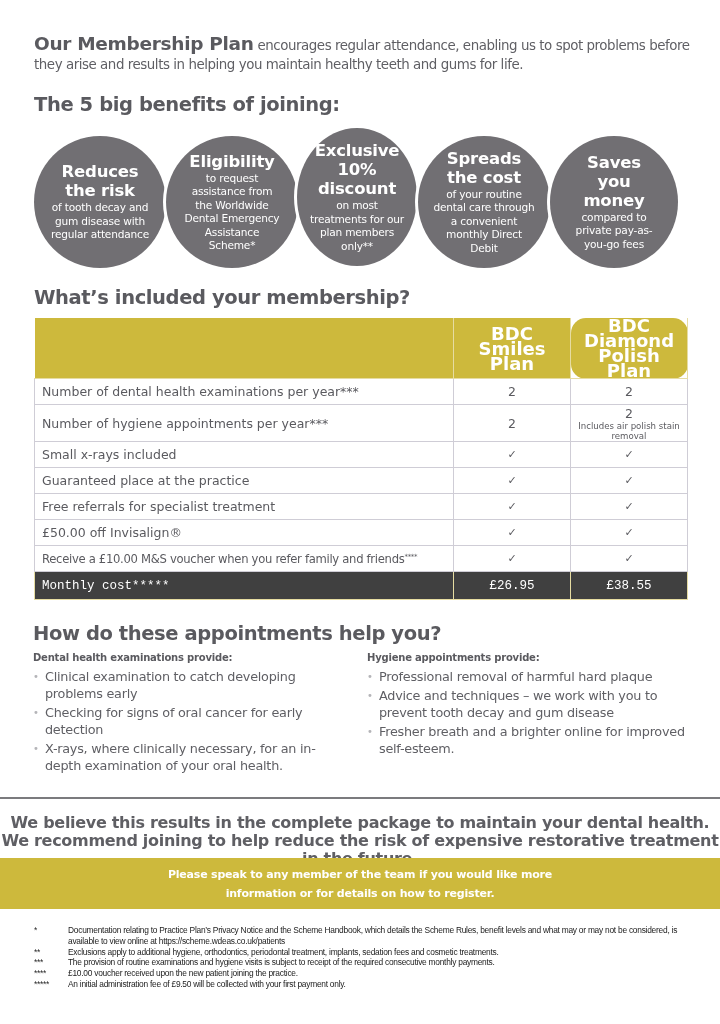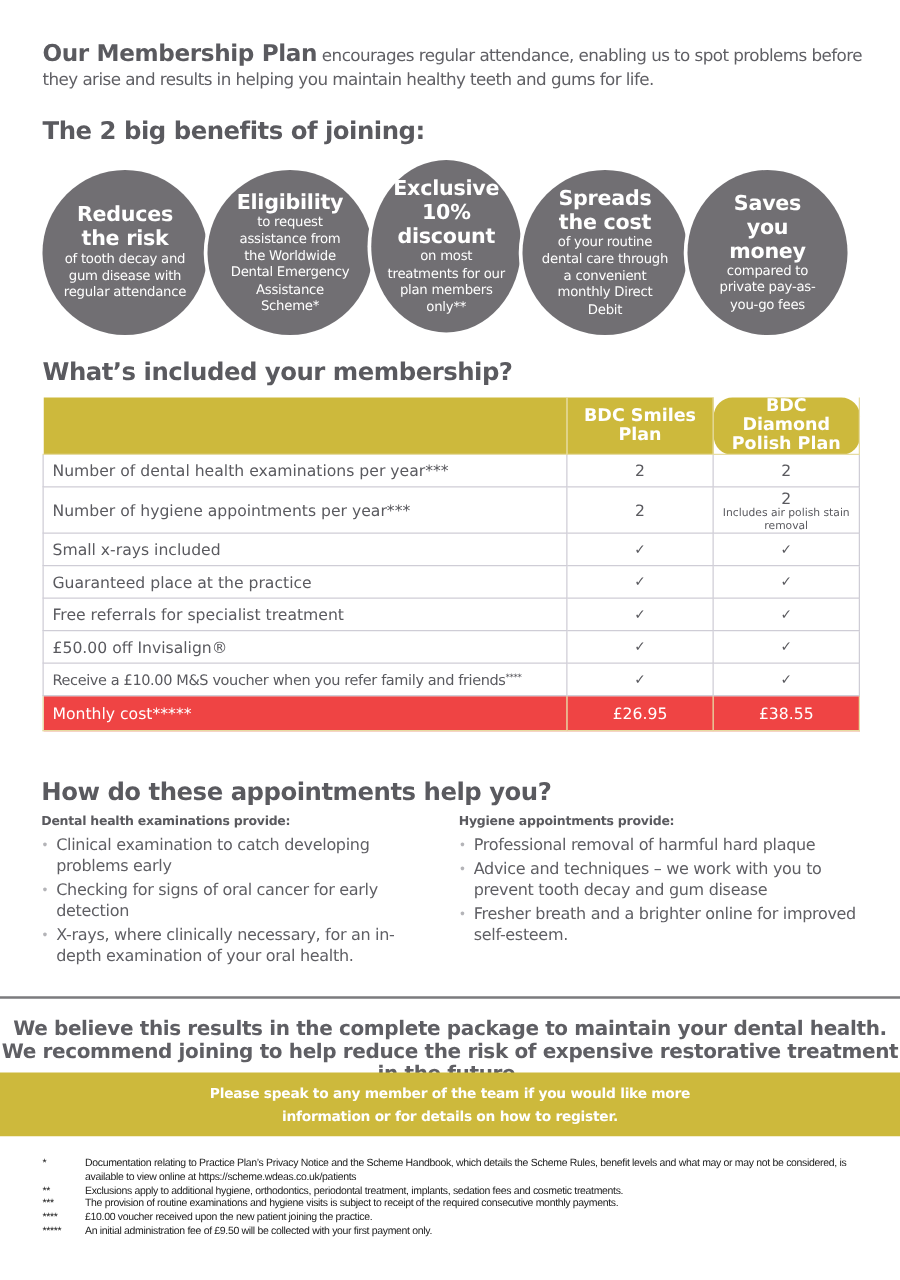--- a/index.html
+++ b/index.html
@@ -18,27 +18,27 @@
   .circle {
     position: absolute; border-radius: 50%; background: #716f73; color: #ffffff;
     display: flex; flex-direction: column; align-items: center; justify-content: center; text-align: center;
     box-shadow: 0 0 0 3px #ffffff; pointer-events: auto;
   }
   .circle .ct { font-weight: bold; font-size: 16.5px; line-height: 19px; letter-spacing: -0.2px; }
   .circle .cs { font-size: 10.6px; line-height: 13.5px; margin-top: 1px; letter-spacing: -0.2px; }
 
   table.plans { position: absolute; left: 34px; top: 318px; width: 654px; border-collapse: collapse; font-size: 12.5px; color: #5a5a5f; }
   table.plans td, table.plans th { border: 1px solid #cfcdd6; padding: 0 7px; height: 25px; }
-  table.plans thead th { background: #cdb93c; color: #ffffff; font-weight: bold; font-size: 14px; line-height: 15px; height: 44px; text-align: center; border-color: #e6dca2; border-top: none; }
+  table.plans thead th { background: #cdb93c; color: #ffffff; font-weight: bold; font-size: 18px; line-height: 15px; height: 44px; text-align: center; border-color: #e6dca2; border-top: none; }
   table.plans thead th.blank { border-left: none; }
   table.plans td.c { text-align: center; width: 102px; }
   table.plans tr.tall td { height: 36px; }
   table.plans .note { display: block; font-size: 8.6px; line-height: 10px; }
   table.plans .checkm { font-size: 11px; }
-  table.plans tr.total td { background: #ef4444; color: #ffffff; height: 27px; border-color: #e6dca2; }
+  table.plans tr.total td { background: #404040; color: #ffffff; height: 27px; border-color: #e6dca2; font-family: Liberation Mono, monospace; }
   table.plans td.small { font-size: 11.6px; letter-spacing: -0.3px; }
   table.plans sup { font-size: 7px; vertical-align: 4px; }
 
   .col { position: absolute; top: 652px; }
   .col.left { left: 33px; width: 300px; }
   .col.right { left: 367px; width: 330px; }
   .col h3 { margin: 0 0 5px 0; font-size: 10px; font-weight: bold; color: #5a5a5f; letter-spacing: -0.2px; }
   .col ul { list-style: none; margin: 0; padding: 0; }
   .col li { position: relative; padding-left: 12px; font-size: 12.8px; line-height: 17px; color: #5f5f64; margin-bottom: 2px; letter-spacing: -0.25px; }
   .col li .dot { position: absolute; left: 0; top: 0; color: #b4b4b8; font-size: 10px; }
@@ -53,21 +53,21 @@
   .fn .txt { flex: 1; }
 </style>
 </head>
 <body>
 
 <div class="intro">
   <span class="lead">Our Membership Plan</span>
   <span>encourages regular attendance, enabling us to spot problems before they arise and results in helping you maintain healthy teeth and gums for life.</span>
 </div>
 
-<h2 class="h2 b1">The 2 big benefits of joining:</h2>
+<h2 class="h2 b1">The 5 big benefits of joining:</h2>
 
 <div class="circles">
   <div class="circle" style="left:34px; top:136px; width:132px; height:132px;">
     <div class="ct" style="width:90px;">Reduces the risk</div>
     <div class="cs" style="width:100px;">of tooth decay and gum disease with regular attendance</div>
   </div>
   <div class="circle" style="left:166px; top:136px; width:132px; height:132px;">
     <div class="ct" style="width:110px;">Eligibility</div>
     <div class="cs" style="width:96px;">to request assistance from the Worldwide Dental Emergency Assistance Scheme*</div>
   </div>

